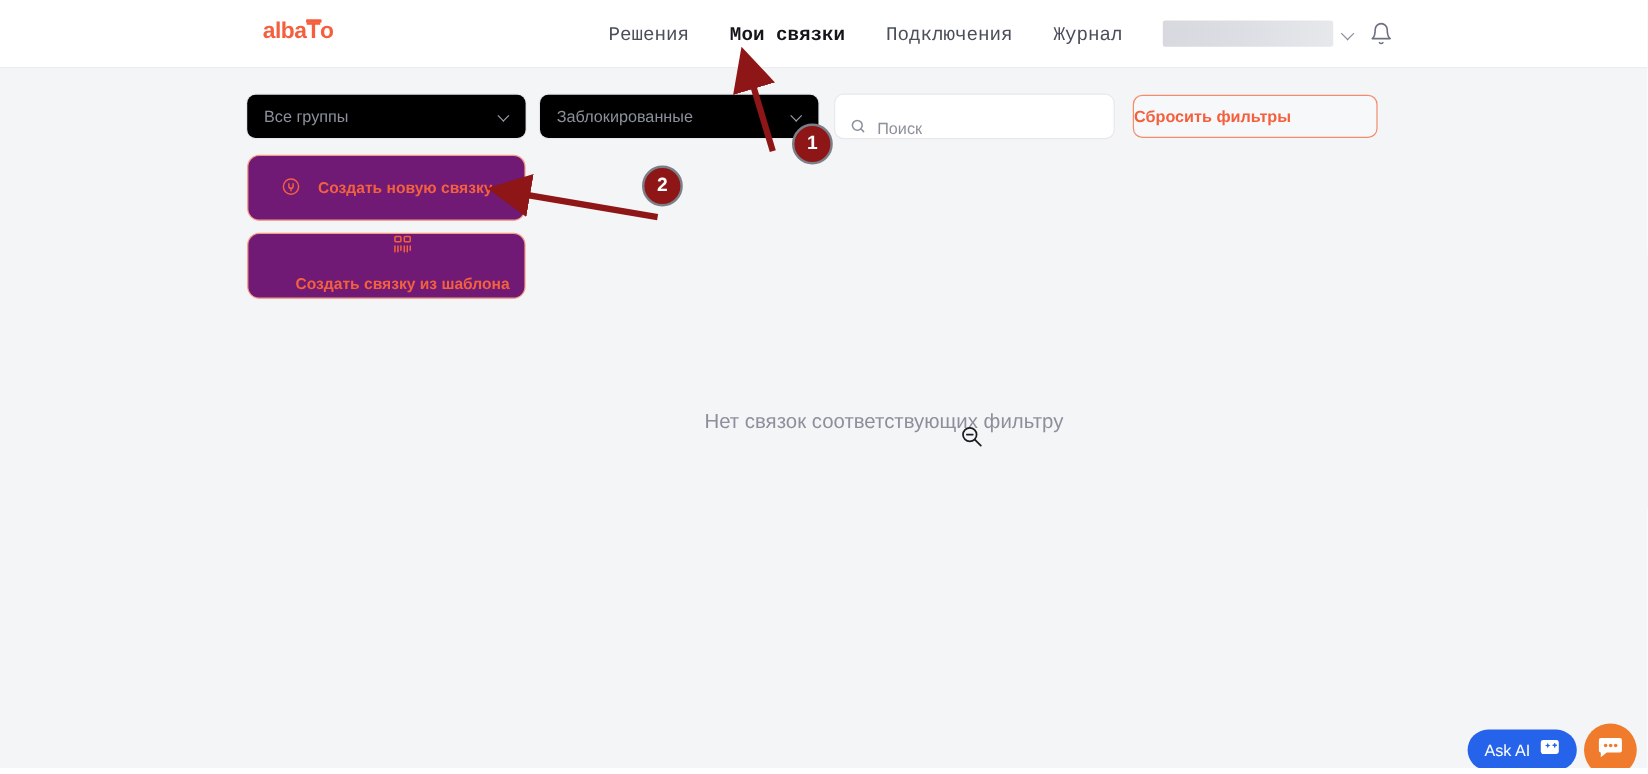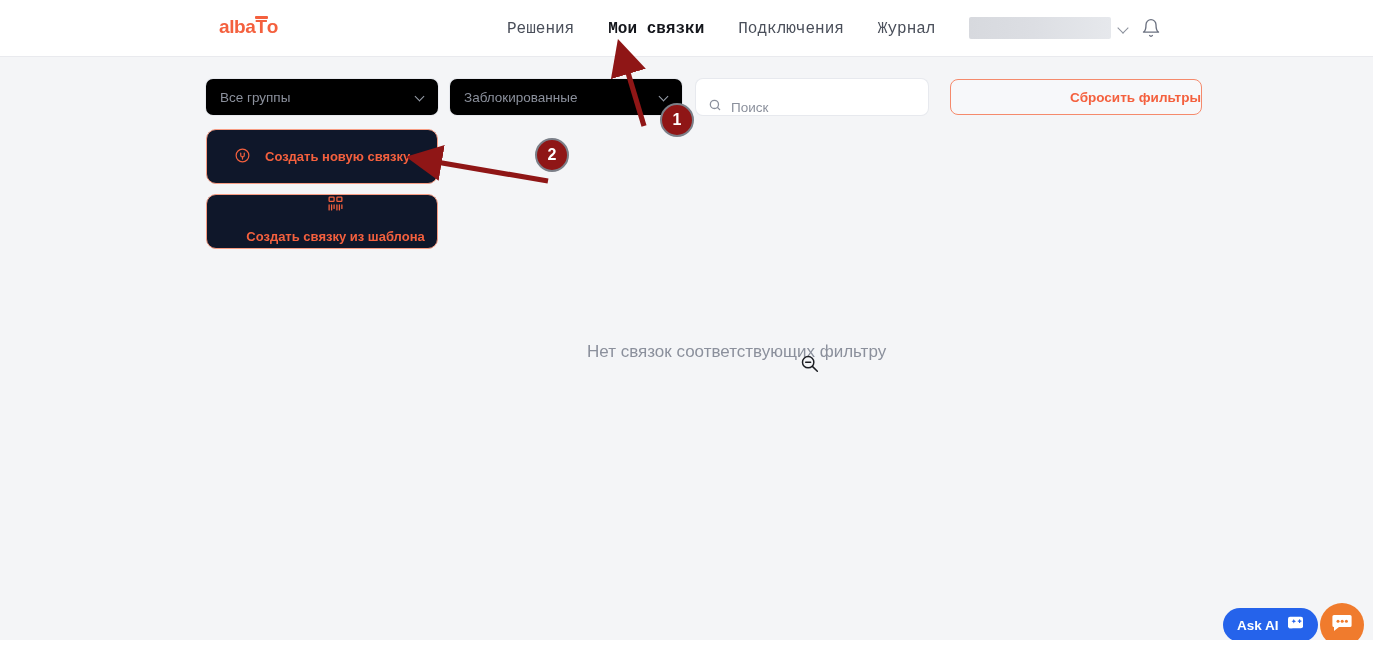--- a/index.html
+++ b/index.html
@@ -70,30 +70,30 @@
     transform: rotate(45deg);
   }
   .select-box.second { width: 232px; margin-left: 12px; }
   .search-box {
     width: 232px; height: 36px; background: #fff; border-radius: 7px;
     display: flex; align-items: flex-end; padding: 0 12px; margin-left: 14px;
     font-size: 13.5px; color: #8b909c; gap: 9px; cursor: text;
     box-shadow: 0 0 0 1px rgba(225,228,234,0.7);
   }
   .reset-btn {
-    width: 252px; height: 36px; margin-left: 22px;
+    width: 204px; height: 36px; margin-left: 16px;
     border: 1.3px solid #f58a6c; border-radius: 8px;
     background: #f7f8fa; color: #f4603e; font-size: 13.5px; font-weight: 700;
-    display: flex; align-items: center; justify-content: flex-end; cursor: pointer;
+    display: flex; align-items: center; justify-content: flex-start; cursor: pointer;
   }
 
   
   .create-col { position: absolute; left: 206px; top: 129px; }
   .create-btn {
-    width: 232px; height: 55px; background: #0f172a;
+    width: 232px; height: 55px; background: #701a75;
     border: 1.2px solid #f79c83; border-radius: 10px;
     display: flex; align-items: center; padding-left: 27px; gap: 14px;
     font-size: 13px; font-weight: 700; color: #f4603e; cursor: pointer;
   }
   .create-btn + .create-btn { margin-top: 10px; flex-direction: column; }
 
   
   .empty-text {
     position: absolute; left: 587px; top: 342px;
     font-size: 17px; color: #8b909c;
@@ -106,21 +106,21 @@
     position: absolute; width: 34px; height: 34px; border-radius: 50%;
     background: #8f1616; border: 2px solid #7b7f88;
     color: #fff; font-size: 16px; font-weight: 700;
     display: flex; align-items: center; justify-content: center;
   }
 
   
   .ask-ai {
     position: absolute; left: 1223px; top: 608px;
     height: 34px; padding: 0 14px; border-radius: 17px;
-    background: #2563eb; color: #fff; font-size: 13.5px; font-weight: 700;
+    background: #2563eb; color: #fff; font-size: 13.5px; font-weight: 400;
     display: flex; align-items: center; gap: 8px; cursor: pointer;
   }
   .chat-fab {
     position: absolute; left: 1320px; top: 603px;
     width: 44px; height: 44px; border-radius: 50%; background: #f07b2d;
     display: flex; align-items: center; justify-content: center; cursor: pointer;
   }
   .bottom-strip {
     position: absolute; left: 0; bottom: 0; width: 1373px; height: 5px; background: #fff;
   }

